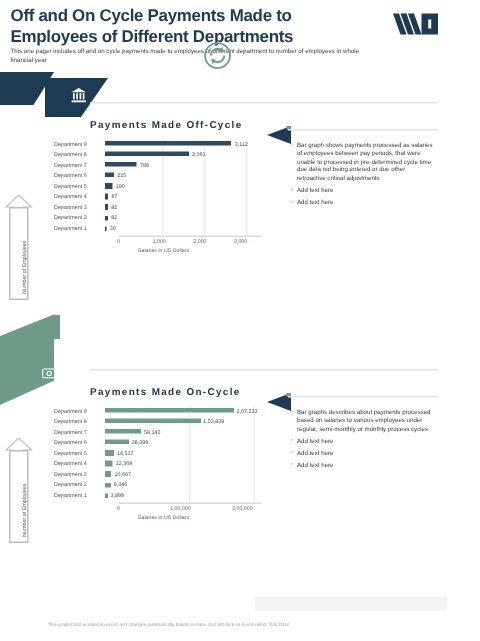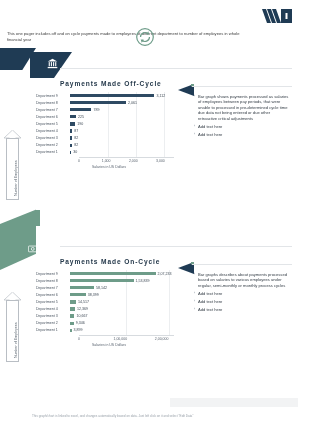--- a/index.html
+++ b/index.html
@@ -129,20 +129,21 @@
   .footer-band {
     position: absolute; left: 170px; top: 398px; width: 128px; height: 9px;
     background: #f2f3f4;
   }
 </style>
 </head>
 <body>
 
 <div class="page">
 
+  <div class="title">Off and On Cycle Payments Made to Employees of Different Departments</div>
   <div class="subtitle">This one pager includes off and on cycle payments made to employees of different department to number of employees in whole financial year</div>
 
   <svg class="hdr-deco" viewBox="0 0 30 16">
     <g fill="#1f3b54">
       <polygon points="0,1 4,1 9,15 5,15"></polygon>
       <polygon points="5,1 9,1 14,15 10,15"></polygon>
       <polygon points="10,1 14,1 19,15 15,15"></polygon>
     </g>
     <rect x="19" y="1" width="11" height="14" fill="#1f3b54"></rect>
     <rect x="23.5" y="5" width="2" height="6" fill="#ffffff"></rect>

